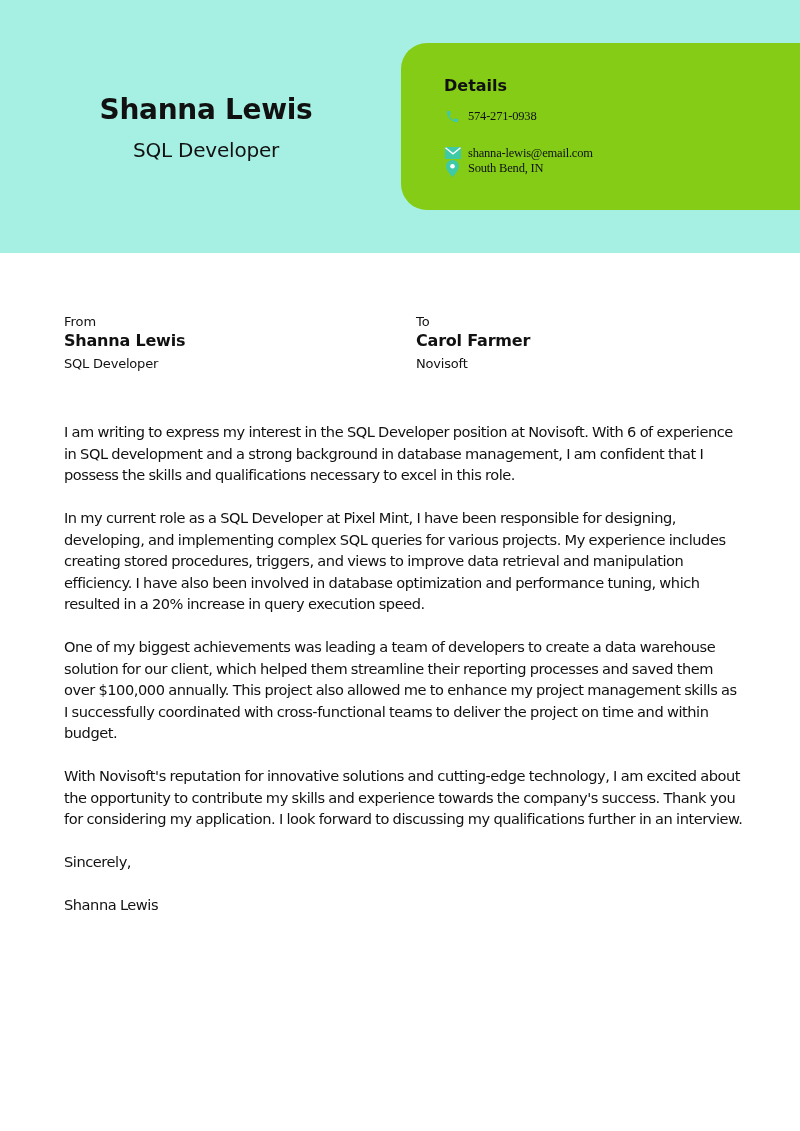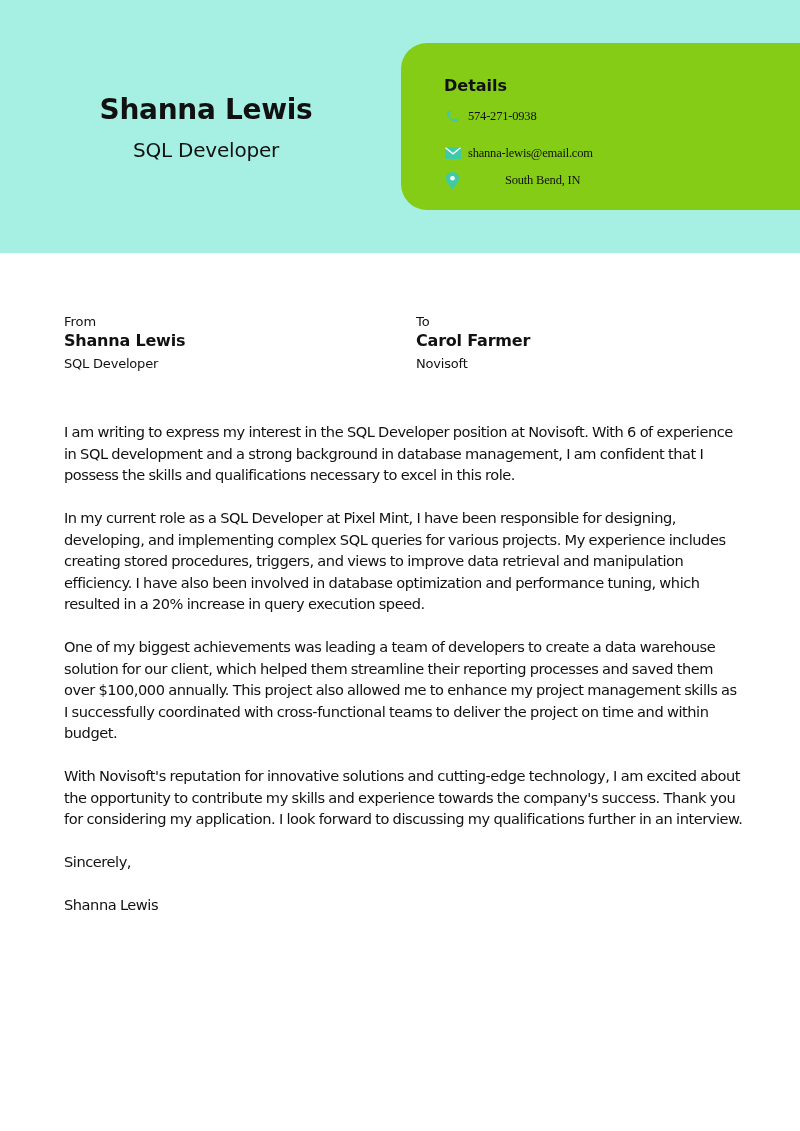--- a/index.html
+++ b/index.html
@@ -30,21 +30,21 @@
       font-weight: bold; font-size: 16px; line-height: 20px; color: #111;
     }
     .detail-row {
       position: absolute; left: 43px; height: 18px; display: flex; align-items: center;
     }
     .detail-row .icon { width: 17px; height: 17px; display: inline-flex; align-items: center; justify-content: center; margin-right: 7px; }
     .detail-row .icon svg { display: block; }
     .detail-row .text { font-size: 12.5px; color: #111; letter-spacing: -0.2px; font-family: Liberation Serif, serif; }
     .row-phone { top: 64px; }
     .row-email { top: 100px; align-items: flex-end; }
-    .row-loc { top: 128px; gap: 37px; }
+    .row-loc { top: 116px; }
 
     .addr-label { position: absolute; top: 298px; font-size: 13px; color: #111; margin-top: 16px; }
     .addr-name { position: absolute; top: 331px; font-size: 16px; font-weight: bold; color: #111; letter-spacing: -0.2px; }
     .addr-sub { position: absolute; top: 356px; font-size: 13px; color: #111; letter-spacing: -0.2px; }
     .col-from { left: 64px; }
     .col-to { left: 416px; }
 
     .letter {
       position: absolute; left: 64px; top: 421px; width: 680px;
       font-size: 14.6px; line-height: 21.5px; color: #111; letter-spacing: -0.45px; word-spacing: -0.5px;

